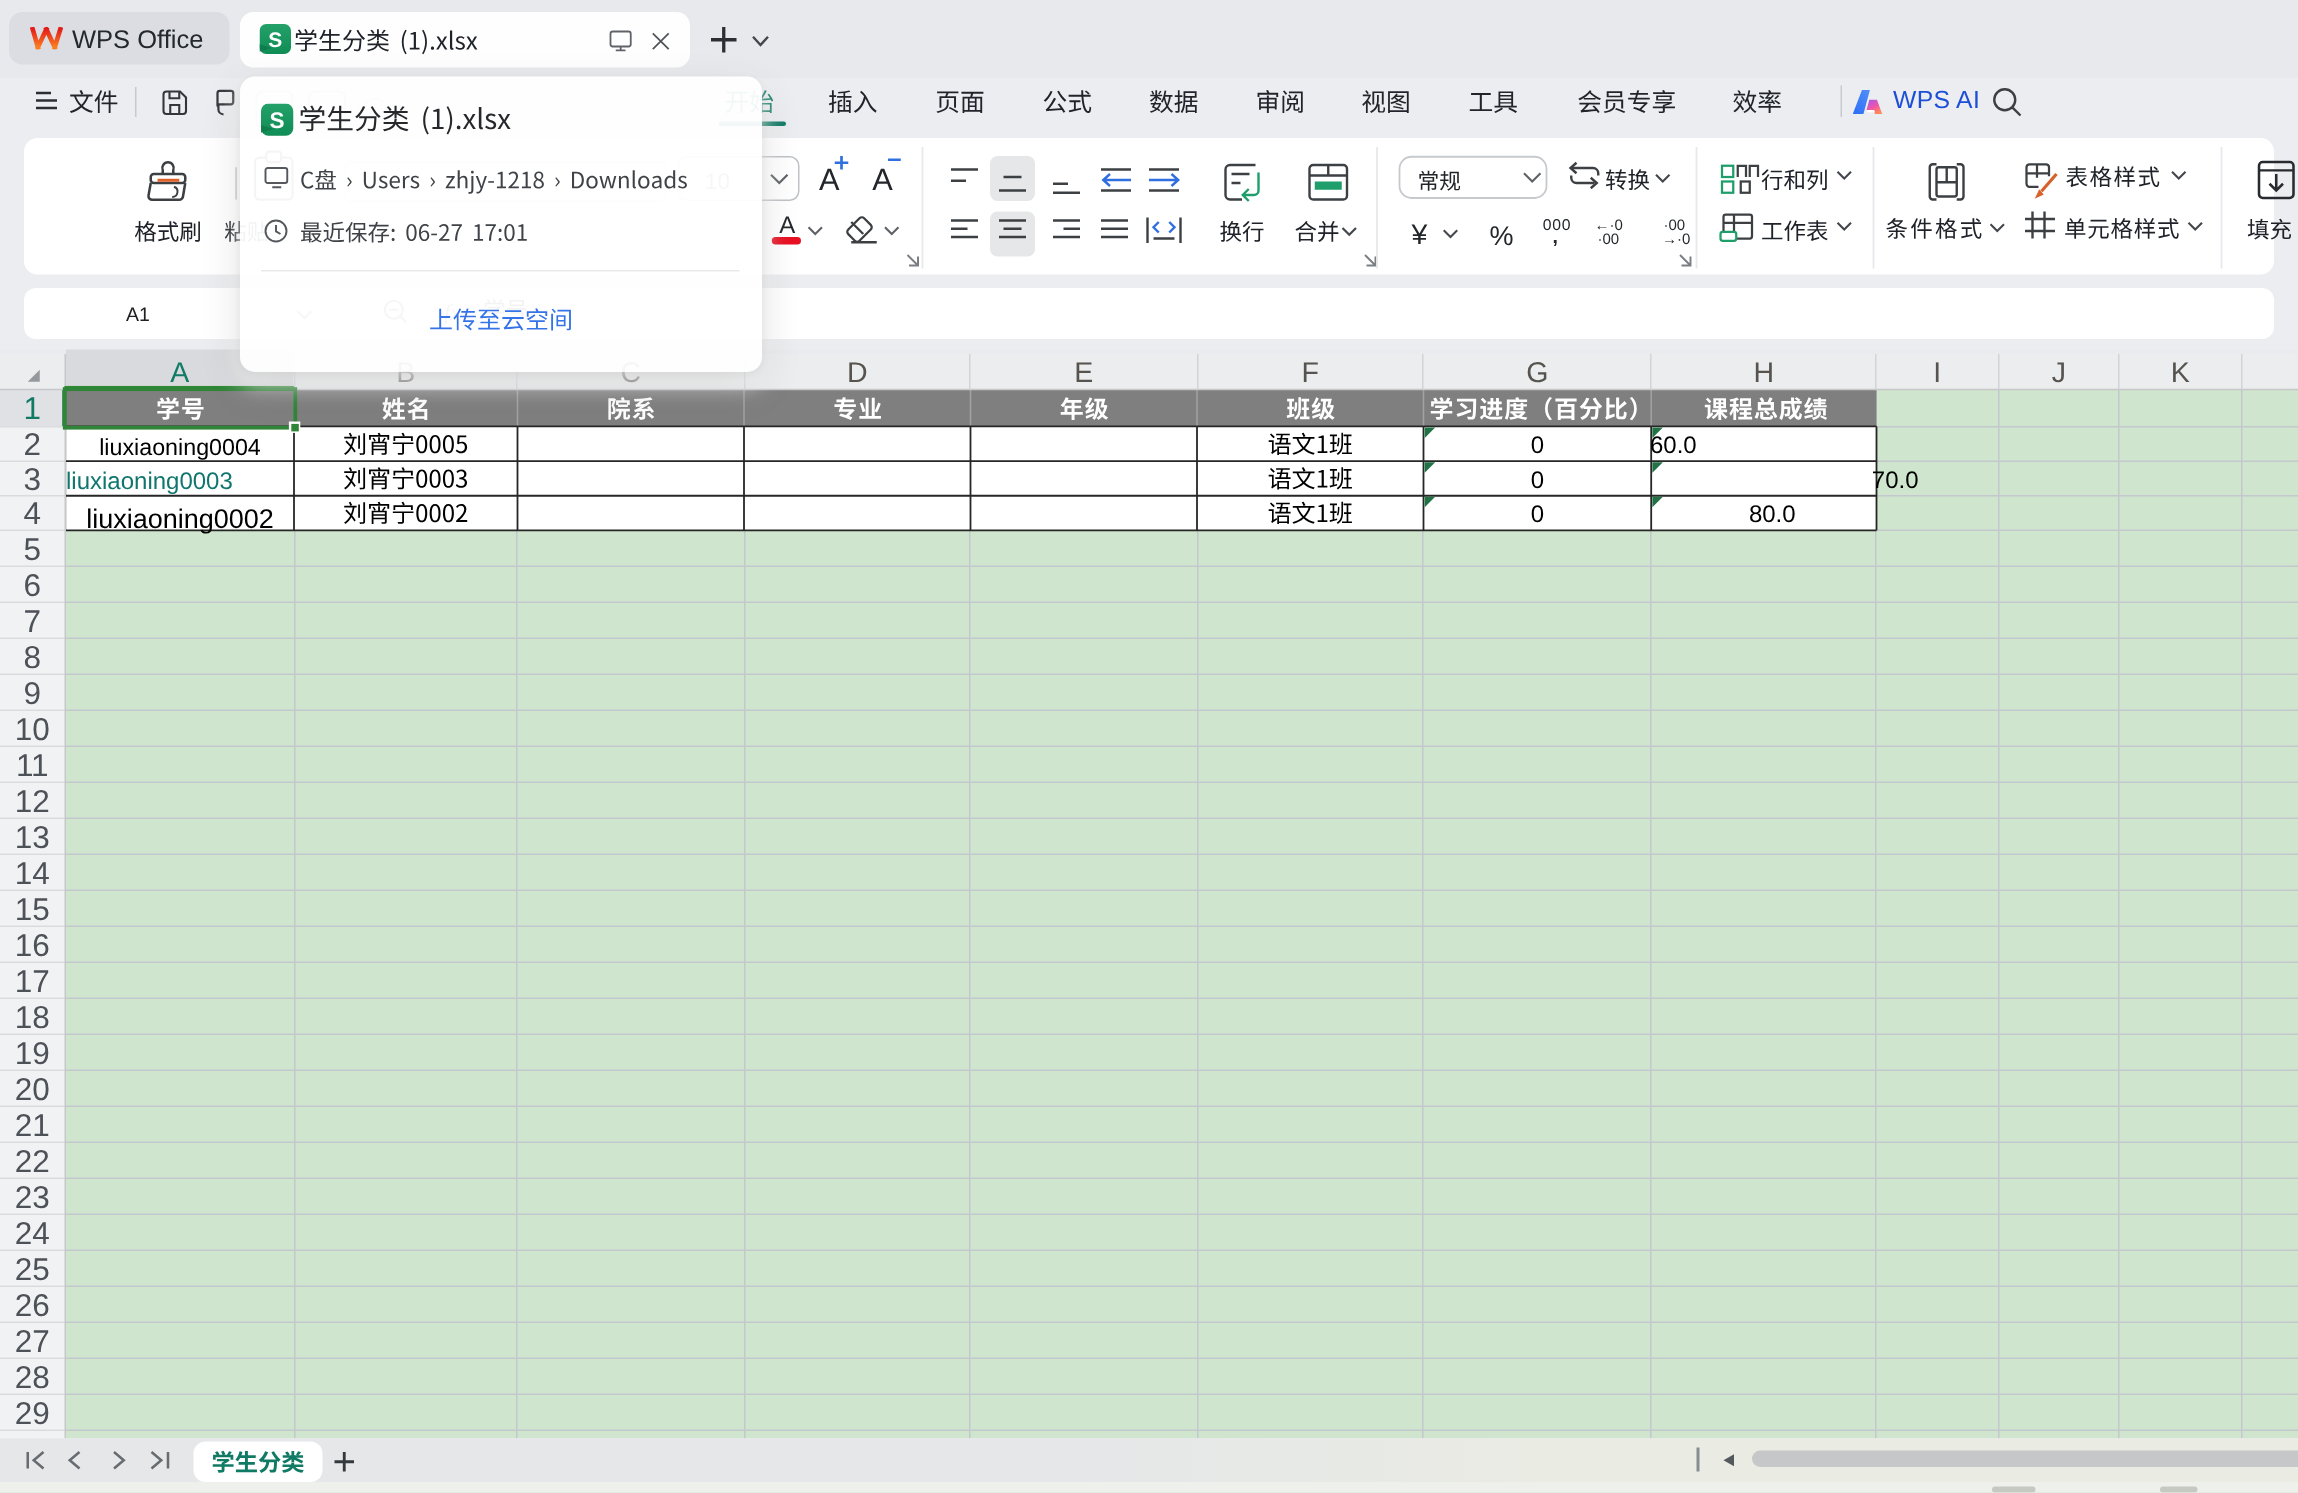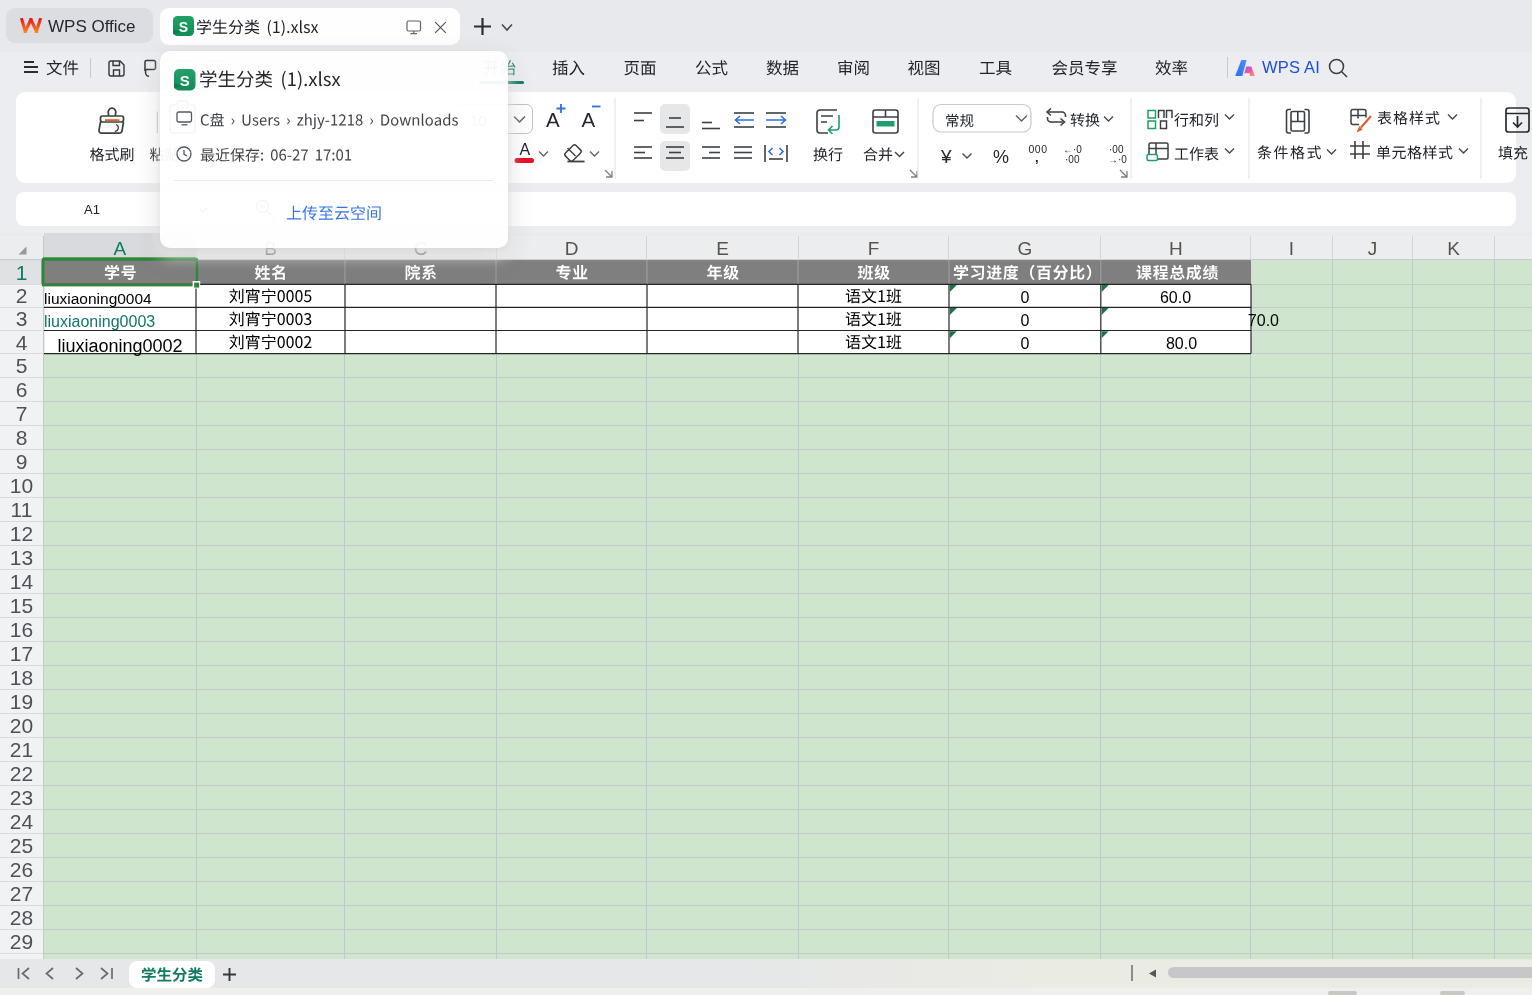--- a/index.html
+++ b/index.html
@@ -402,27 +402,27 @@
     <text x="21.5" y="641.0" font-family="Liberation Sans" font-size="21" fill="#4d5158" text-anchor="middle">26</text>
     <text x="21.5" y="665.0" font-family="Liberation Sans" font-size="21" fill="#4d5158" text-anchor="middle">27</text>
     <text x="21.5" y="689.0" font-family="Liberation Sans" font-size="21" fill="#4d5158" text-anchor="middle">28</text>
     <text x="21.5" y="713.0" font-family="Liberation Sans" font-size="21" fill="#4d5158" text-anchor="middle">29</text>
     <path d="M26.5 10.5 V18.5 H18.5 Z" fill="#95999d"></path>
     <rect x="43.2" y="23.4" width="153.6" height="25.7" fill="none" stroke="#318539" stroke-width="2.6"></rect>
     <rect x="192.6" y="45" width="7.6" height="7.6" fill="#ffffff"></rect>
     <rect x="194.2" y="46.6" width="5" height="5" fill="#318539"></rect>
   </svg>
 
-<div class="abs" style="left:44px;top:290px;width:152px;text-align:left;font-size:15.5px;color:#000;z-index:10">liuxiaoning0004</div>
+<div class="abs" style="left:44px;top:290px;width:152px;text-align:center;font-size:15.5px;color:#000;z-index:10">liuxiaoning0004</div>
 <div class="abs" style="left:44px;top:313px;width:152px;text-align:left;font-size:16px;color:#0f766e;z-index:10">liuxiaoning0003</div>
 <div class="abs" style="left:44px;top:336px;width:152px;text-align:center;font-size:18px;color:#000;z-index:10">liuxiaoning0002</div>
 <div class="abs" style="left:949px;top:289px;width:152px;text-align:center;font-size:16px;color:#000;z-index:10">0</div>
 <div class="abs" style="left:949px;top:312px;width:152px;text-align:center;font-size:16px;color:#000;z-index:10">0</div>
 <div class="abs" style="left:949px;top:335px;width:152px;text-align:center;font-size:16px;color:#000;z-index:10">0</div>
-<div class="abs" style="left:1100px;top:289px;width:151px;text-align:center;font-size:16px;color:#000;z-index:10">60.0</div>
+<div class="abs" style="left:1100px;top:289px;width:151px;text-align:left;font-size:16px;color:#000;z-index:10">60.0</div>
 <div class="abs" style="left:1100px;top:312px;width:179px;text-align:right;font-size:16px;color:#000;z-index:10">70.0</div>
 <div class="abs" style="left:1100px;top:335px;width:163px;text-align:center;font-size:16px;color:#000;z-index:10">80.0</div>
 
 
 <div class="abs" style="left:0;top:959px;width:1532px;height:29px;background:#e5e7e9;z-index:2"></div>
 <div class="abs" style="left:700px;top:959px;width:832px;height:29px;background:linear-gradient(90deg,#e5e7e9,#eaebe3 40%);z-index:2"></div>
 <svg class="ic" style="left:17px;top:967px;z-index:3" width="100" height="13" viewBox="0 0 100 13" fill="none" stroke="#676c71" stroke-width="1.7">
  <path d="M1.5 1 V12 M12 1 L5.5 6.5 L12 12"></path>
  <path d="M36 1 L29.5 6.5 L36 12"></path>
  <path d="M59 1 L65.5 6.5 L59 12"></path>

